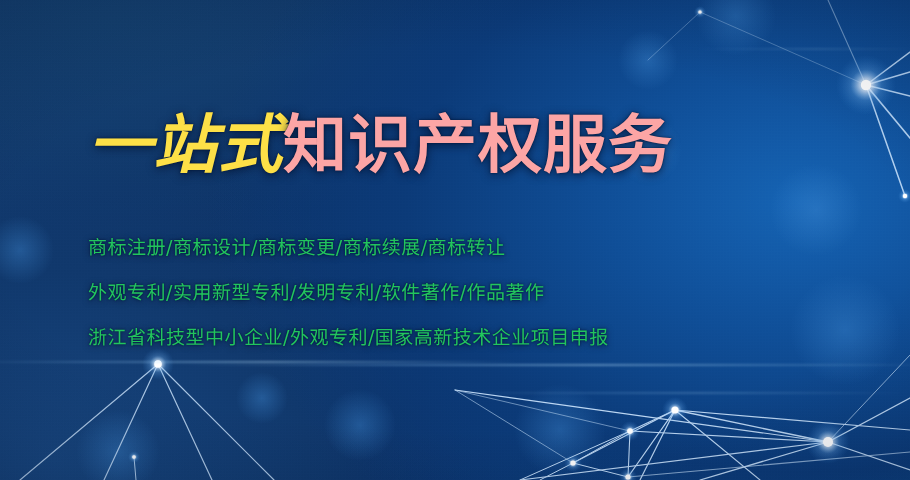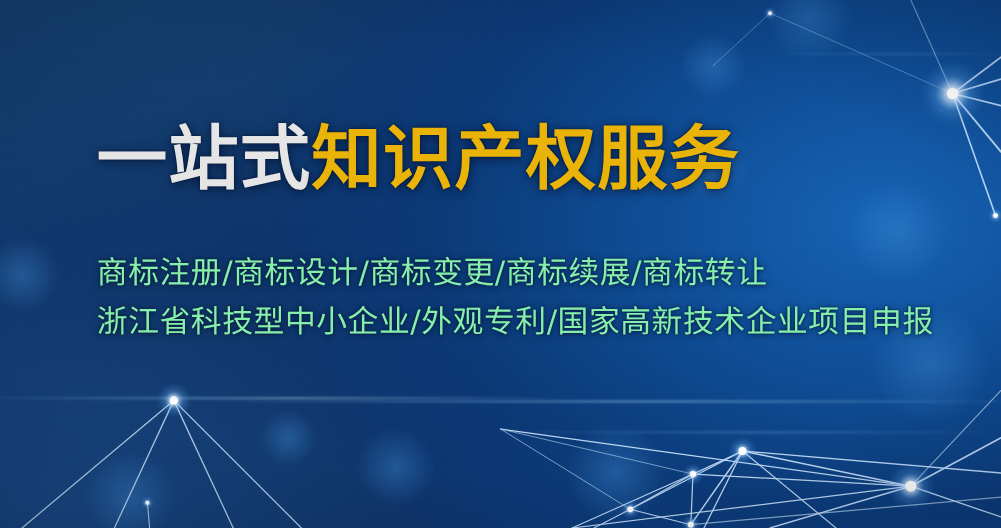--- a/index.html
+++ b/index.html
@@ -75,35 +75,35 @@
     left: 0;
     margin: 0;
     font-size: 64px;
     line-height: 1;
     font-weight: bold;
     letter-spacing: 1px;
     white-space: nowrap;
     font-family: "DejaVu Sans", "Liberation Sans", sans-serif;
     text-shadow: 0 2px 10px rgba(2,16,46,.75), 0 0 2px rgba(2,16,46,.9);
   }
-  .headline .hl-gold { color: #e5e5e5; }
-  .headline .hl-white { color: #eab308; }
+  .headline .hl-gold { color: #fde047; font-style: italic; }
+  .headline .hl-white { color: #fca5a5; }
 
   .sublist {
     position: absolute;
     top: 225px;
     left: 0;
     margin: 0;
     padding: 0;
     list-style: none;
   }
   .sublist li {
-    font-size: 28px;
+    font-size: 19px;
     line-height: 45px;
-    color: #86efac;
+    color: #22c55e;
     white-space: nowrap;
     letter-spacing: .5px;
     font-family: "DejaVu Sans", "Liberation Sans", sans-serif;
     text-shadow: 0 1px 6px rgba(3,18,48,.8), 0 0 2px rgba(3,18,48,.85);
   }
 </style>
 </head>
 <body>
 
 <div id="banner">
@@ -228,17 +228,18 @@
 
   <div class="noise"></div>
   <div class="bg-vignette"></div>
 
   <div class="content">
 
     <h1 class="headline"><span class="hl-gold">一站式</span><span class="hl-white">知识产权服务</span></h1>
 
     <ul class="sublist">
       <li>商标注册/商标设计/商标变更/商标续展/商标转让</li>
+      <li>外观专利/实用新型专利/发明专利/软件著作/作品著作</li>
       <li>浙江省科技型中小企业/外观专利/国家高新技术企业项目申报</li>
     </ul>
 
   </div>
 </div>
 
 </body></html>

